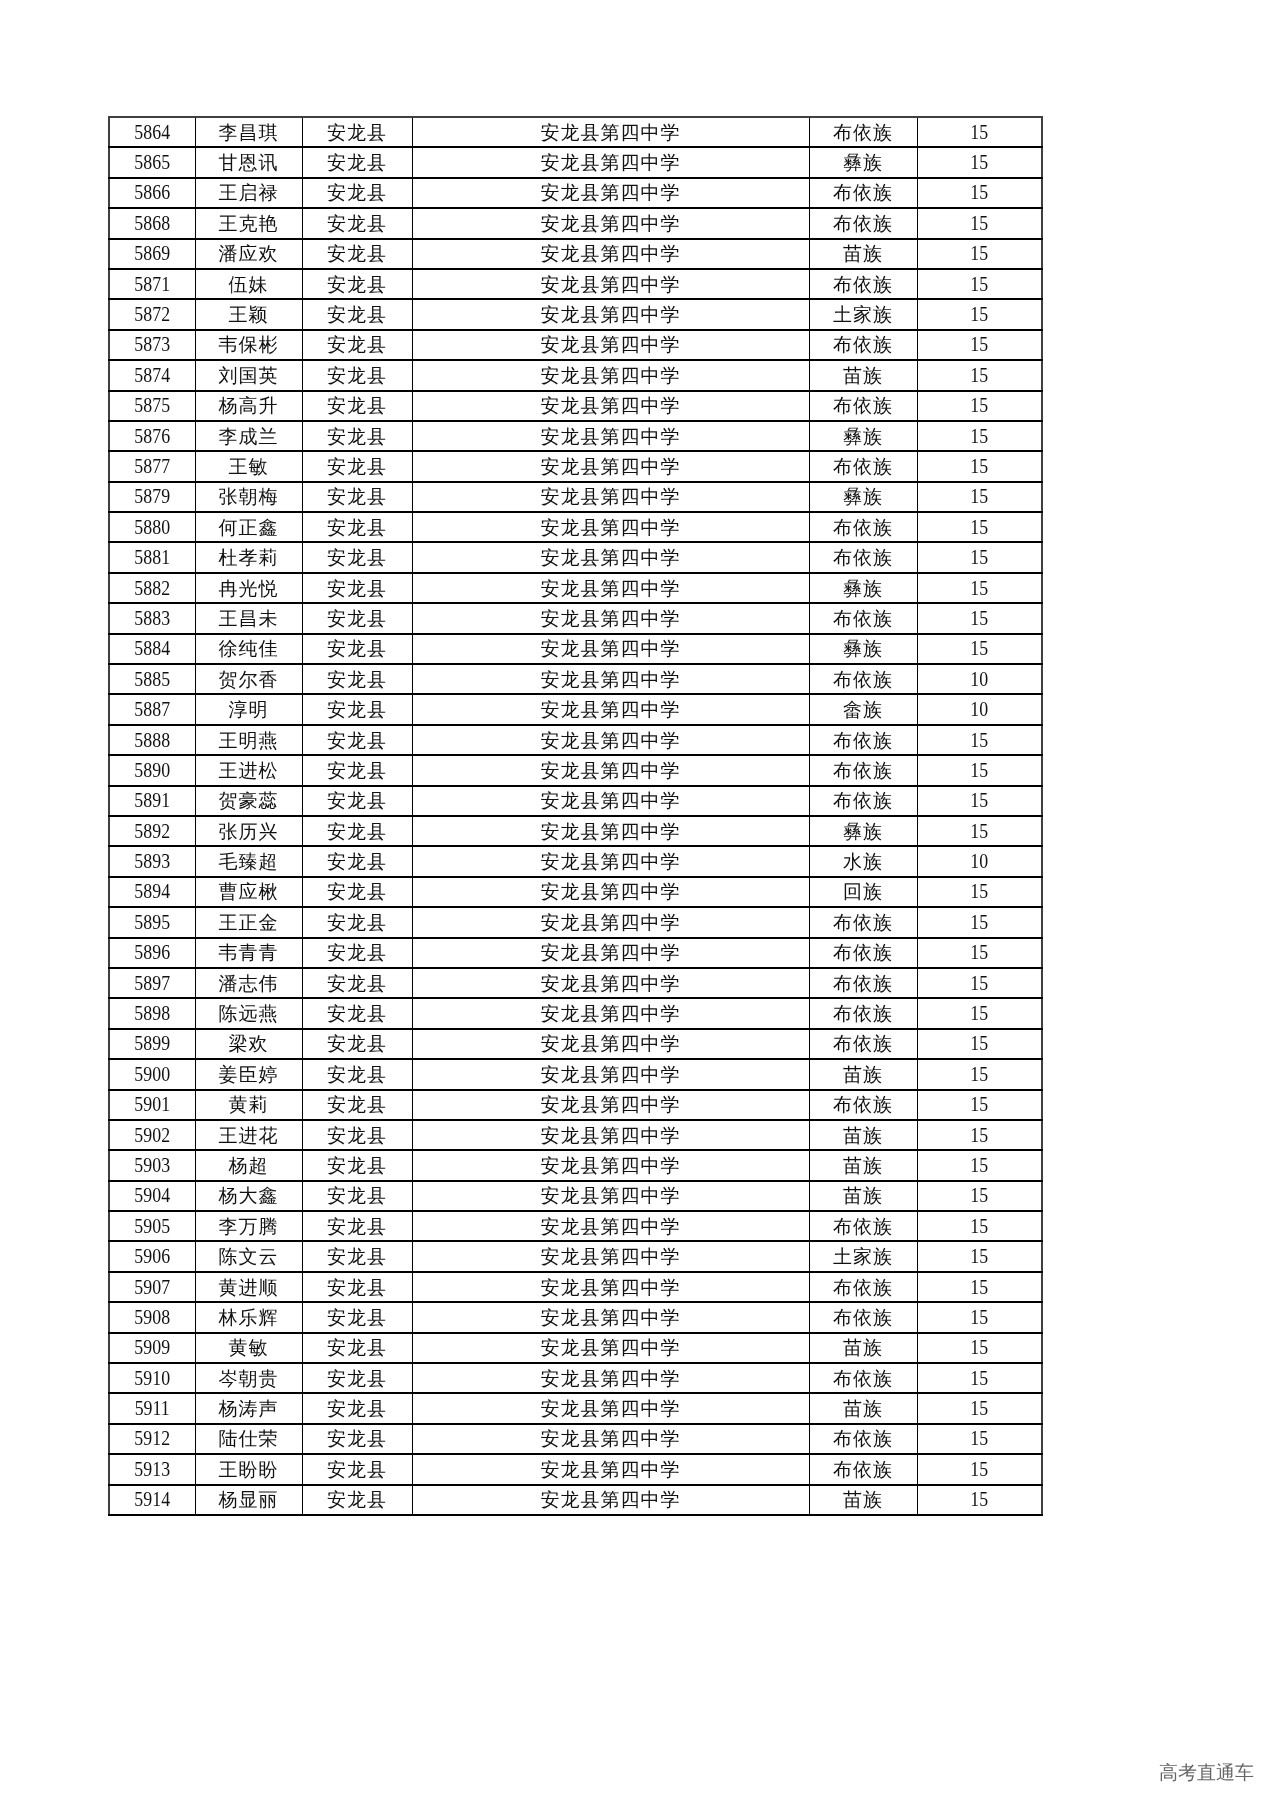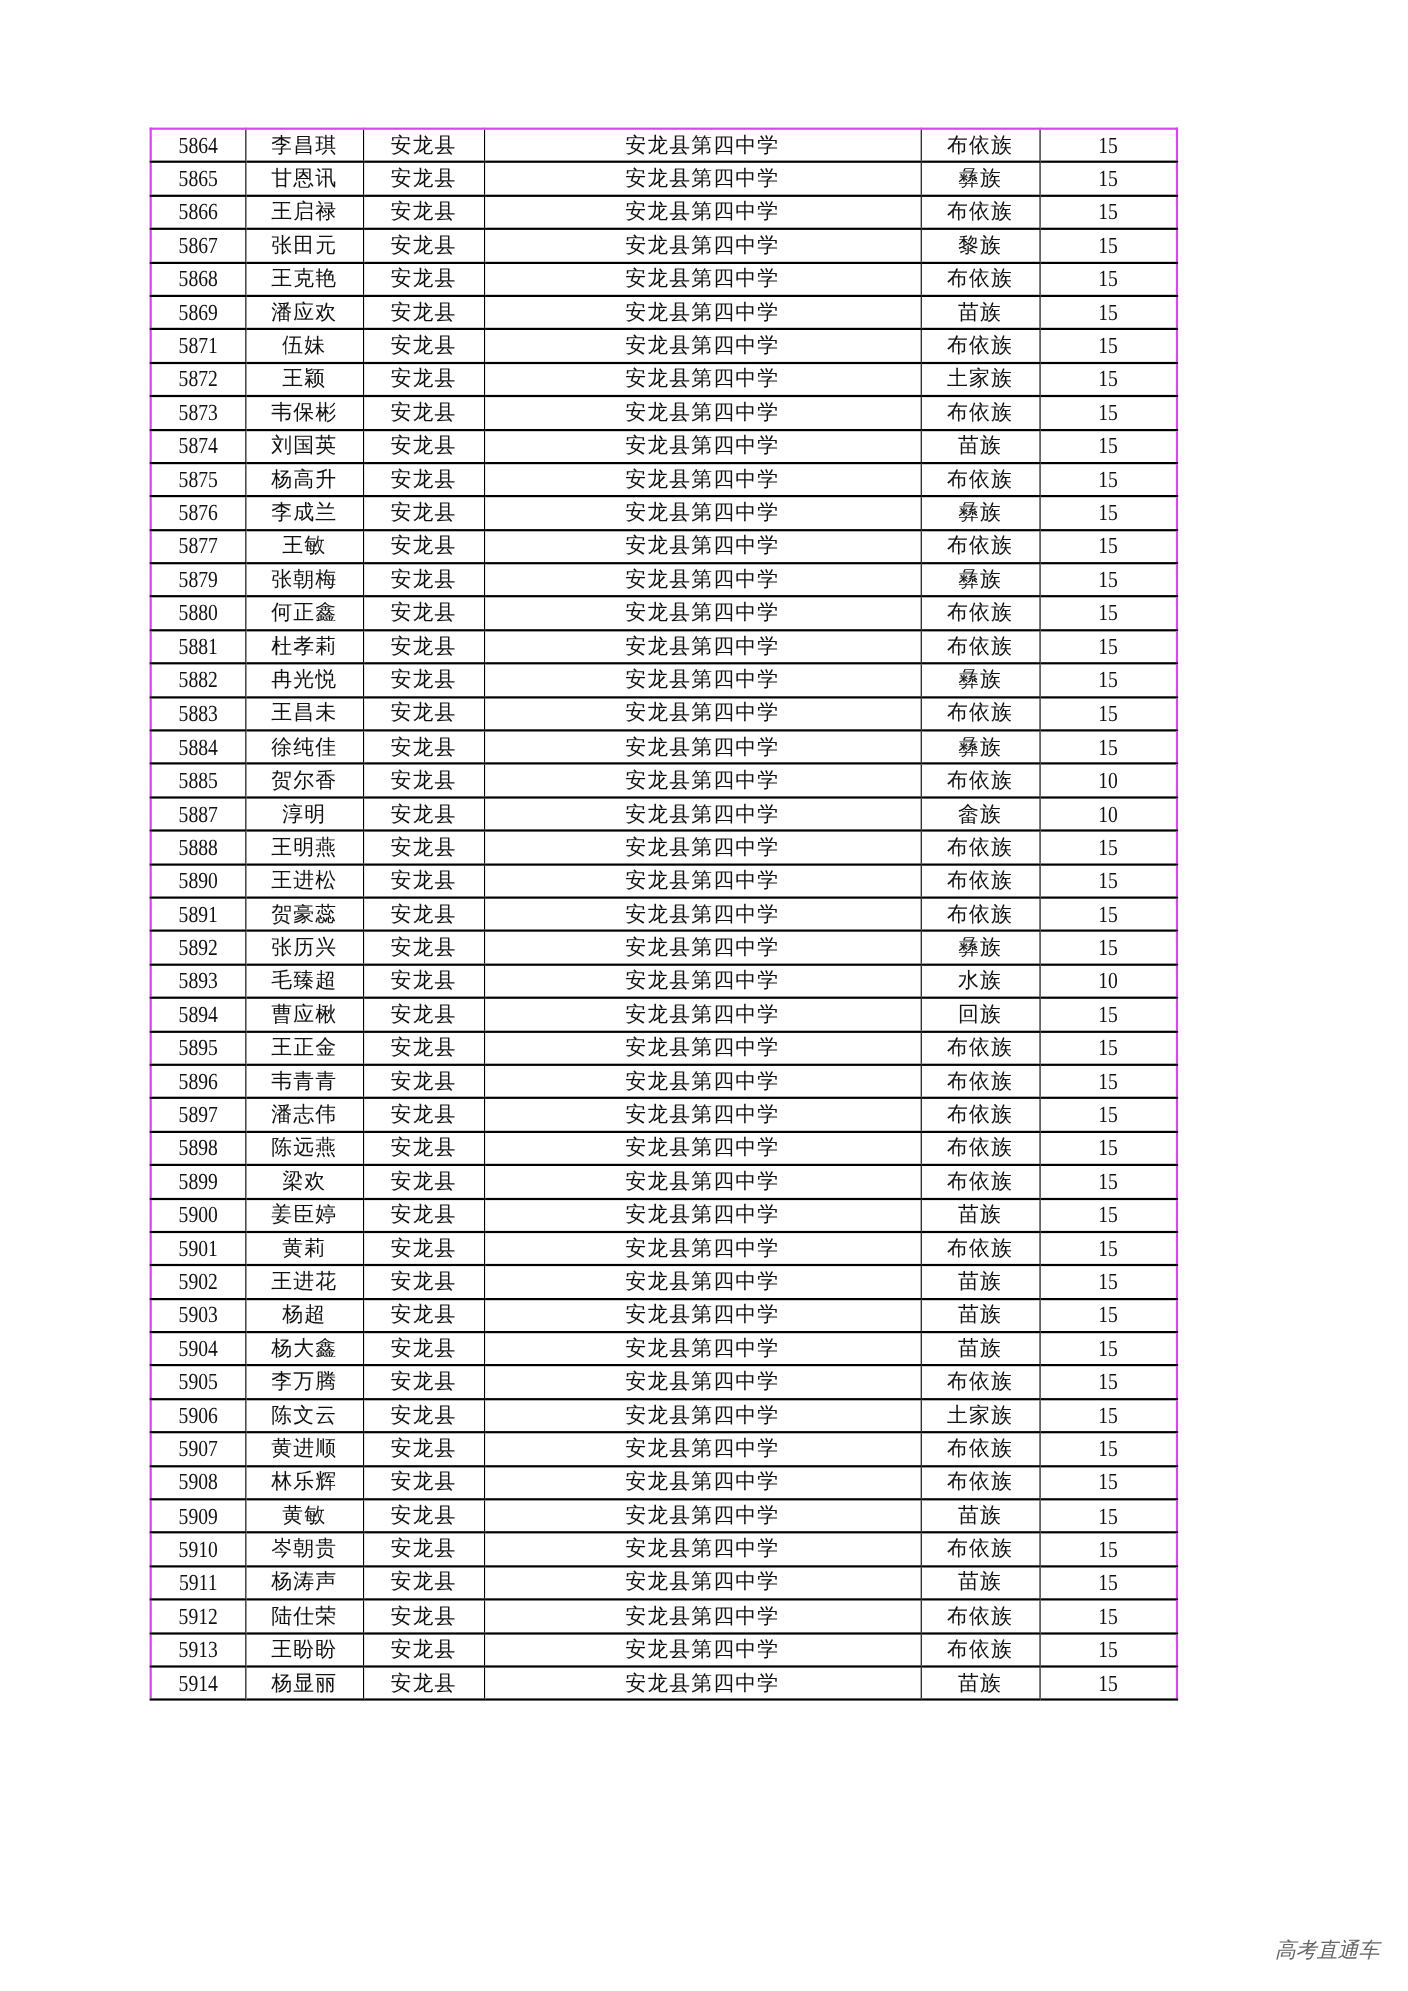--- a/index.html
+++ b/index.html
@@ -1,28 +1,28 @@
 <!DOCTYPE html>
 <html><head>
 <meta charset="utf-8">
 <style>
   html, body { margin: 0; padding: 0; background: #ffffff; }
   body { width: 1280px; height: 1810px; position: relative; overflow: hidden;
          font-family: "DejaVu Serif", "Liberation Serif", serif; color: #111; }
   #sheet { position: absolute; left: 108px; top: 116px; border-collapse: collapse;
-           border: 2px solid #d946ef; table-layout: fixed; margin-left: 28px; }
+           border: 2px solid #404040; table-layout: fixed; }
   #sheet td { border: 1px solid #000; border-bottom: 2px solid #000; height: 28.4px; padding: 0;
               text-align: center; vertical-align: middle; font-size: 19px; line-height: 1;
               white-space: nowrap; overflow: hidden; }
   #sheet td.num { font-family: "Liberation Serif", "DejaVu Serif", serif; font-size: 21px; transform: scaleX(0.85); }
   #sheet td.cn { font-family: "DejaVu Sans", "Liberation Sans", sans-serif; font-size: 19px; letter-spacing: 1px; }
   col.c1 { width: 86px; } col.c2 { width: 107px; } col.c3 { width: 110px; }
   col.c4 { width: 397px; } col.c5 { width: 108px; } col.c6 { width: 125px; }
   #watermark { position: absolute; right: 26px; top: 1760px; font-family: "DejaVu Sans", sans-serif;
-               font-size: 19px; color: #666; font-style: italic; }
+               font-size: 19px; color: #666; }
 </style>
 </head>
 <body>
 
 <table id="sheet">
   <colgroup>
       <col class="c1">
       <col class="c2">
       <col class="c3">
       <col class="c4">
@@ -48,28 +48,20 @@
       </tr>
       <tr>
         <td class="num">5866</td>
         <td class="cn">王启禄</td>
         <td class="cn">安龙县</td>
         <td class="cn">安龙县第四中学</td>
         <td class="cn">布依族</td>
         <td class="num">15</td>
       </tr>
       <tr>
-        <td class="num">5867</td>
-        <td class="cn">张田元</td>
-        <td class="cn">安龙县</td>
-        <td class="cn">安龙县第四中学</td>
-        <td class="cn">黎族</td>
-        <td class="num">15</td>
-      </tr>
-      <tr>
         <td class="num">5868</td>
         <td class="cn">王克艳</td>
         <td class="cn">安龙县</td>
         <td class="cn">安龙县第四中学</td>
         <td class="cn">布依族</td>
         <td class="num">15</td>
       </tr>
       <tr>
         <td class="num">5869</td>
         <td class="cn">潘应欢</td>

